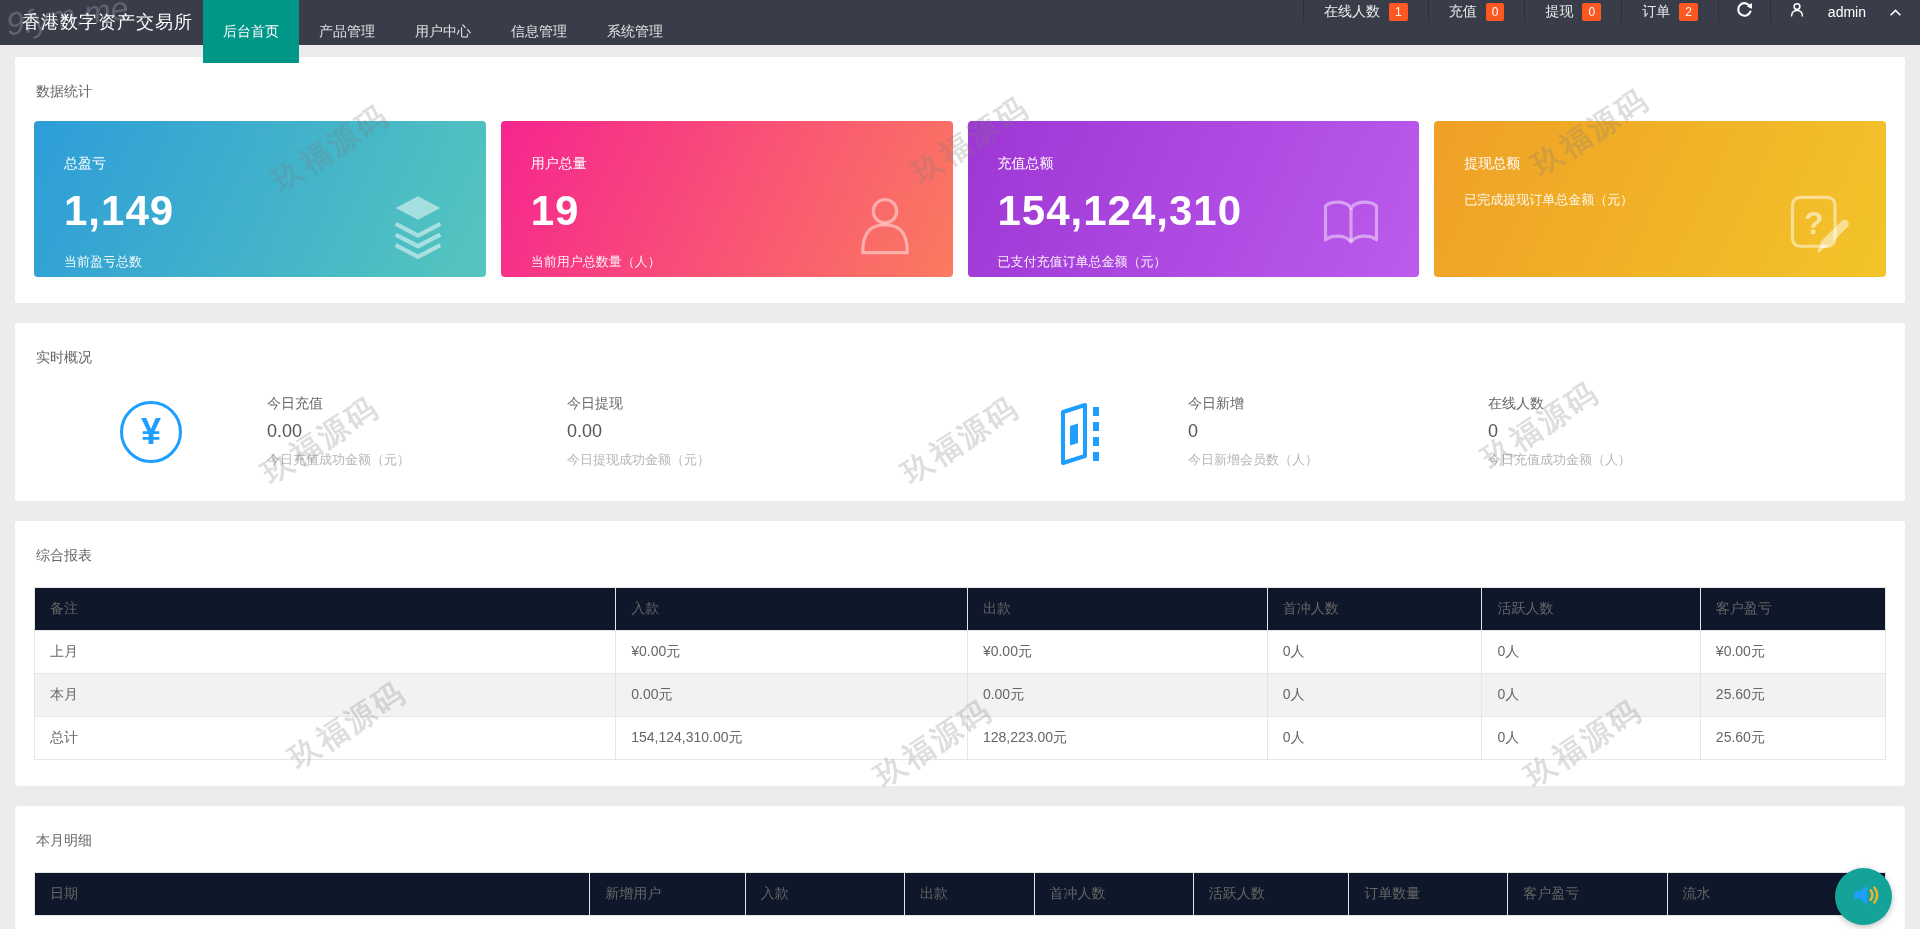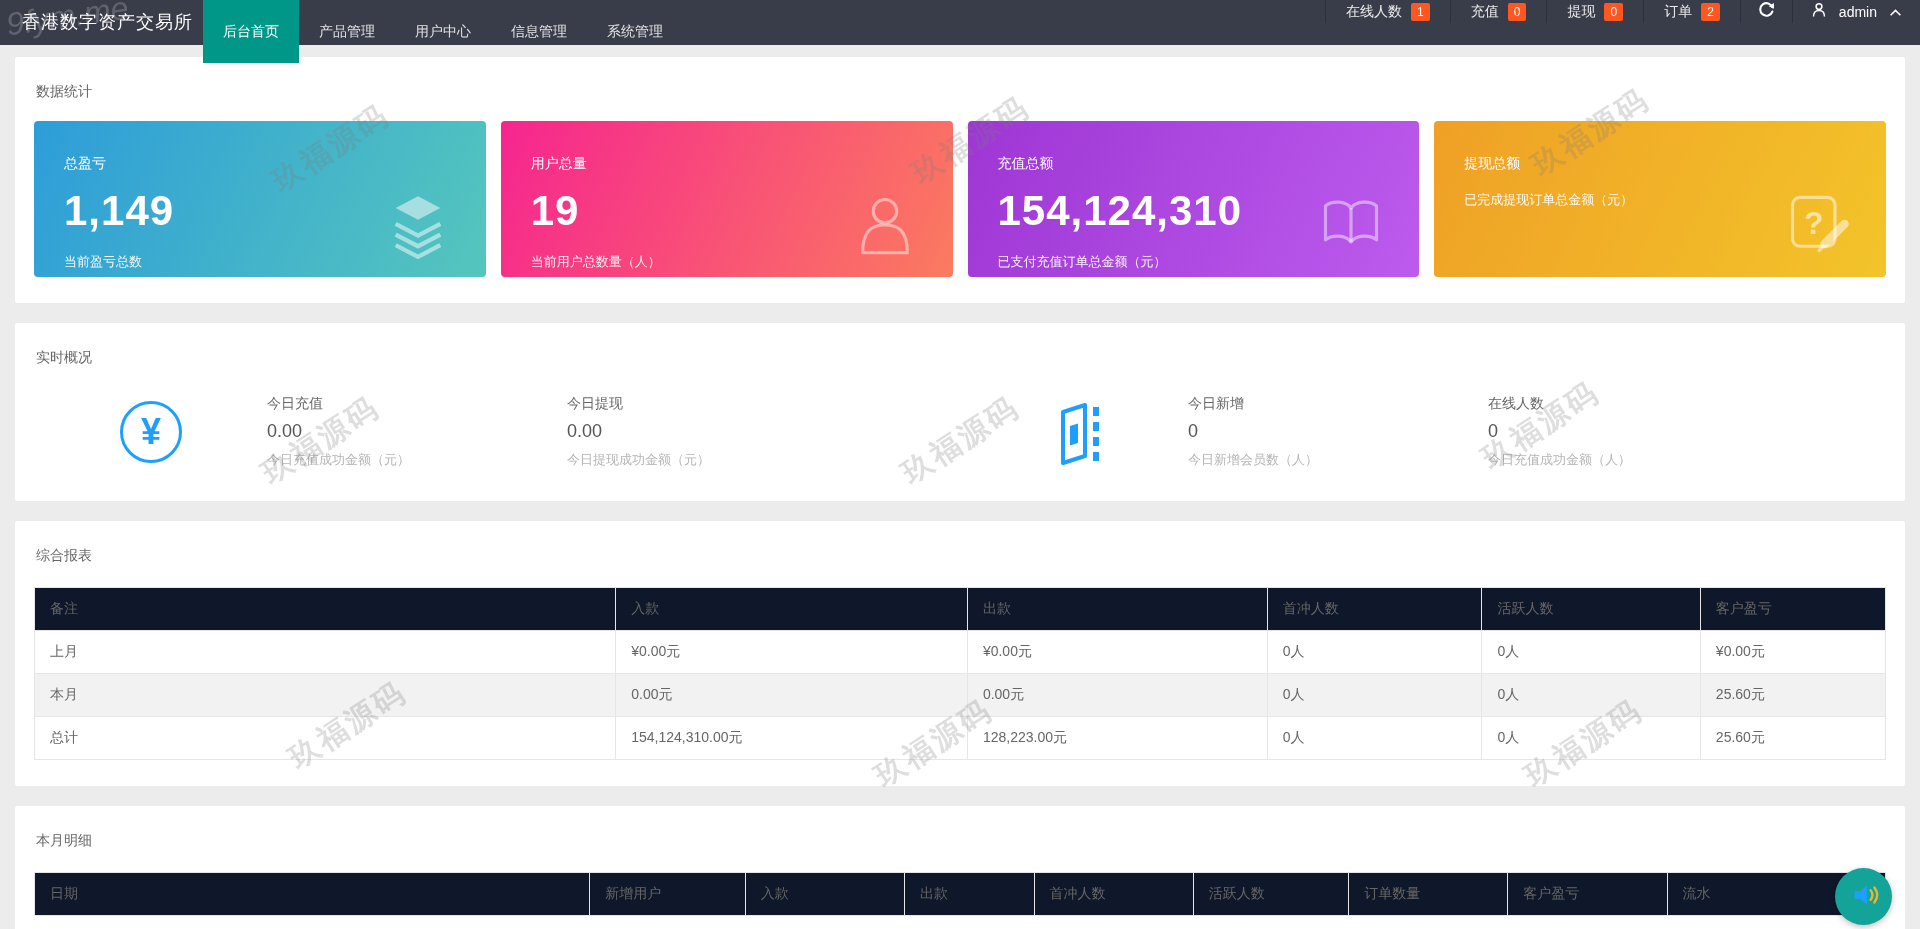--- a/index.html
+++ b/index.html
@@ -32,21 +32,21 @@
   }
   .badge {
     background:#FF5722; color:#fff; font-size:12px; line-height:18px;
     height:18px; padding:0 6px; border-radius:2px;
   }
   .icon-btn {
     display:flex; align-items:center; justify-content:center;
     width:52px; cursor:pointer; border-left:1px solid rgba(0,0,0,.2);
   }
   .user-item {
-    display:flex; align-items:center; gap:12px; padding:0 18px;
+    display:flex; align-items:center; gap:23px; padding:0 18px;
     color:#fff; font-size:14px; cursor:pointer;
     border-left:1px solid rgba(0,0,0,.2);
   }
 
   
   .main { padding:12px 15px; }
   .panel { background:#fff; border-radius:2px; margin-bottom:20px; }
   .panel-title { padding:26px 21px 0; font-size:14px; color:#666; }
 
   

